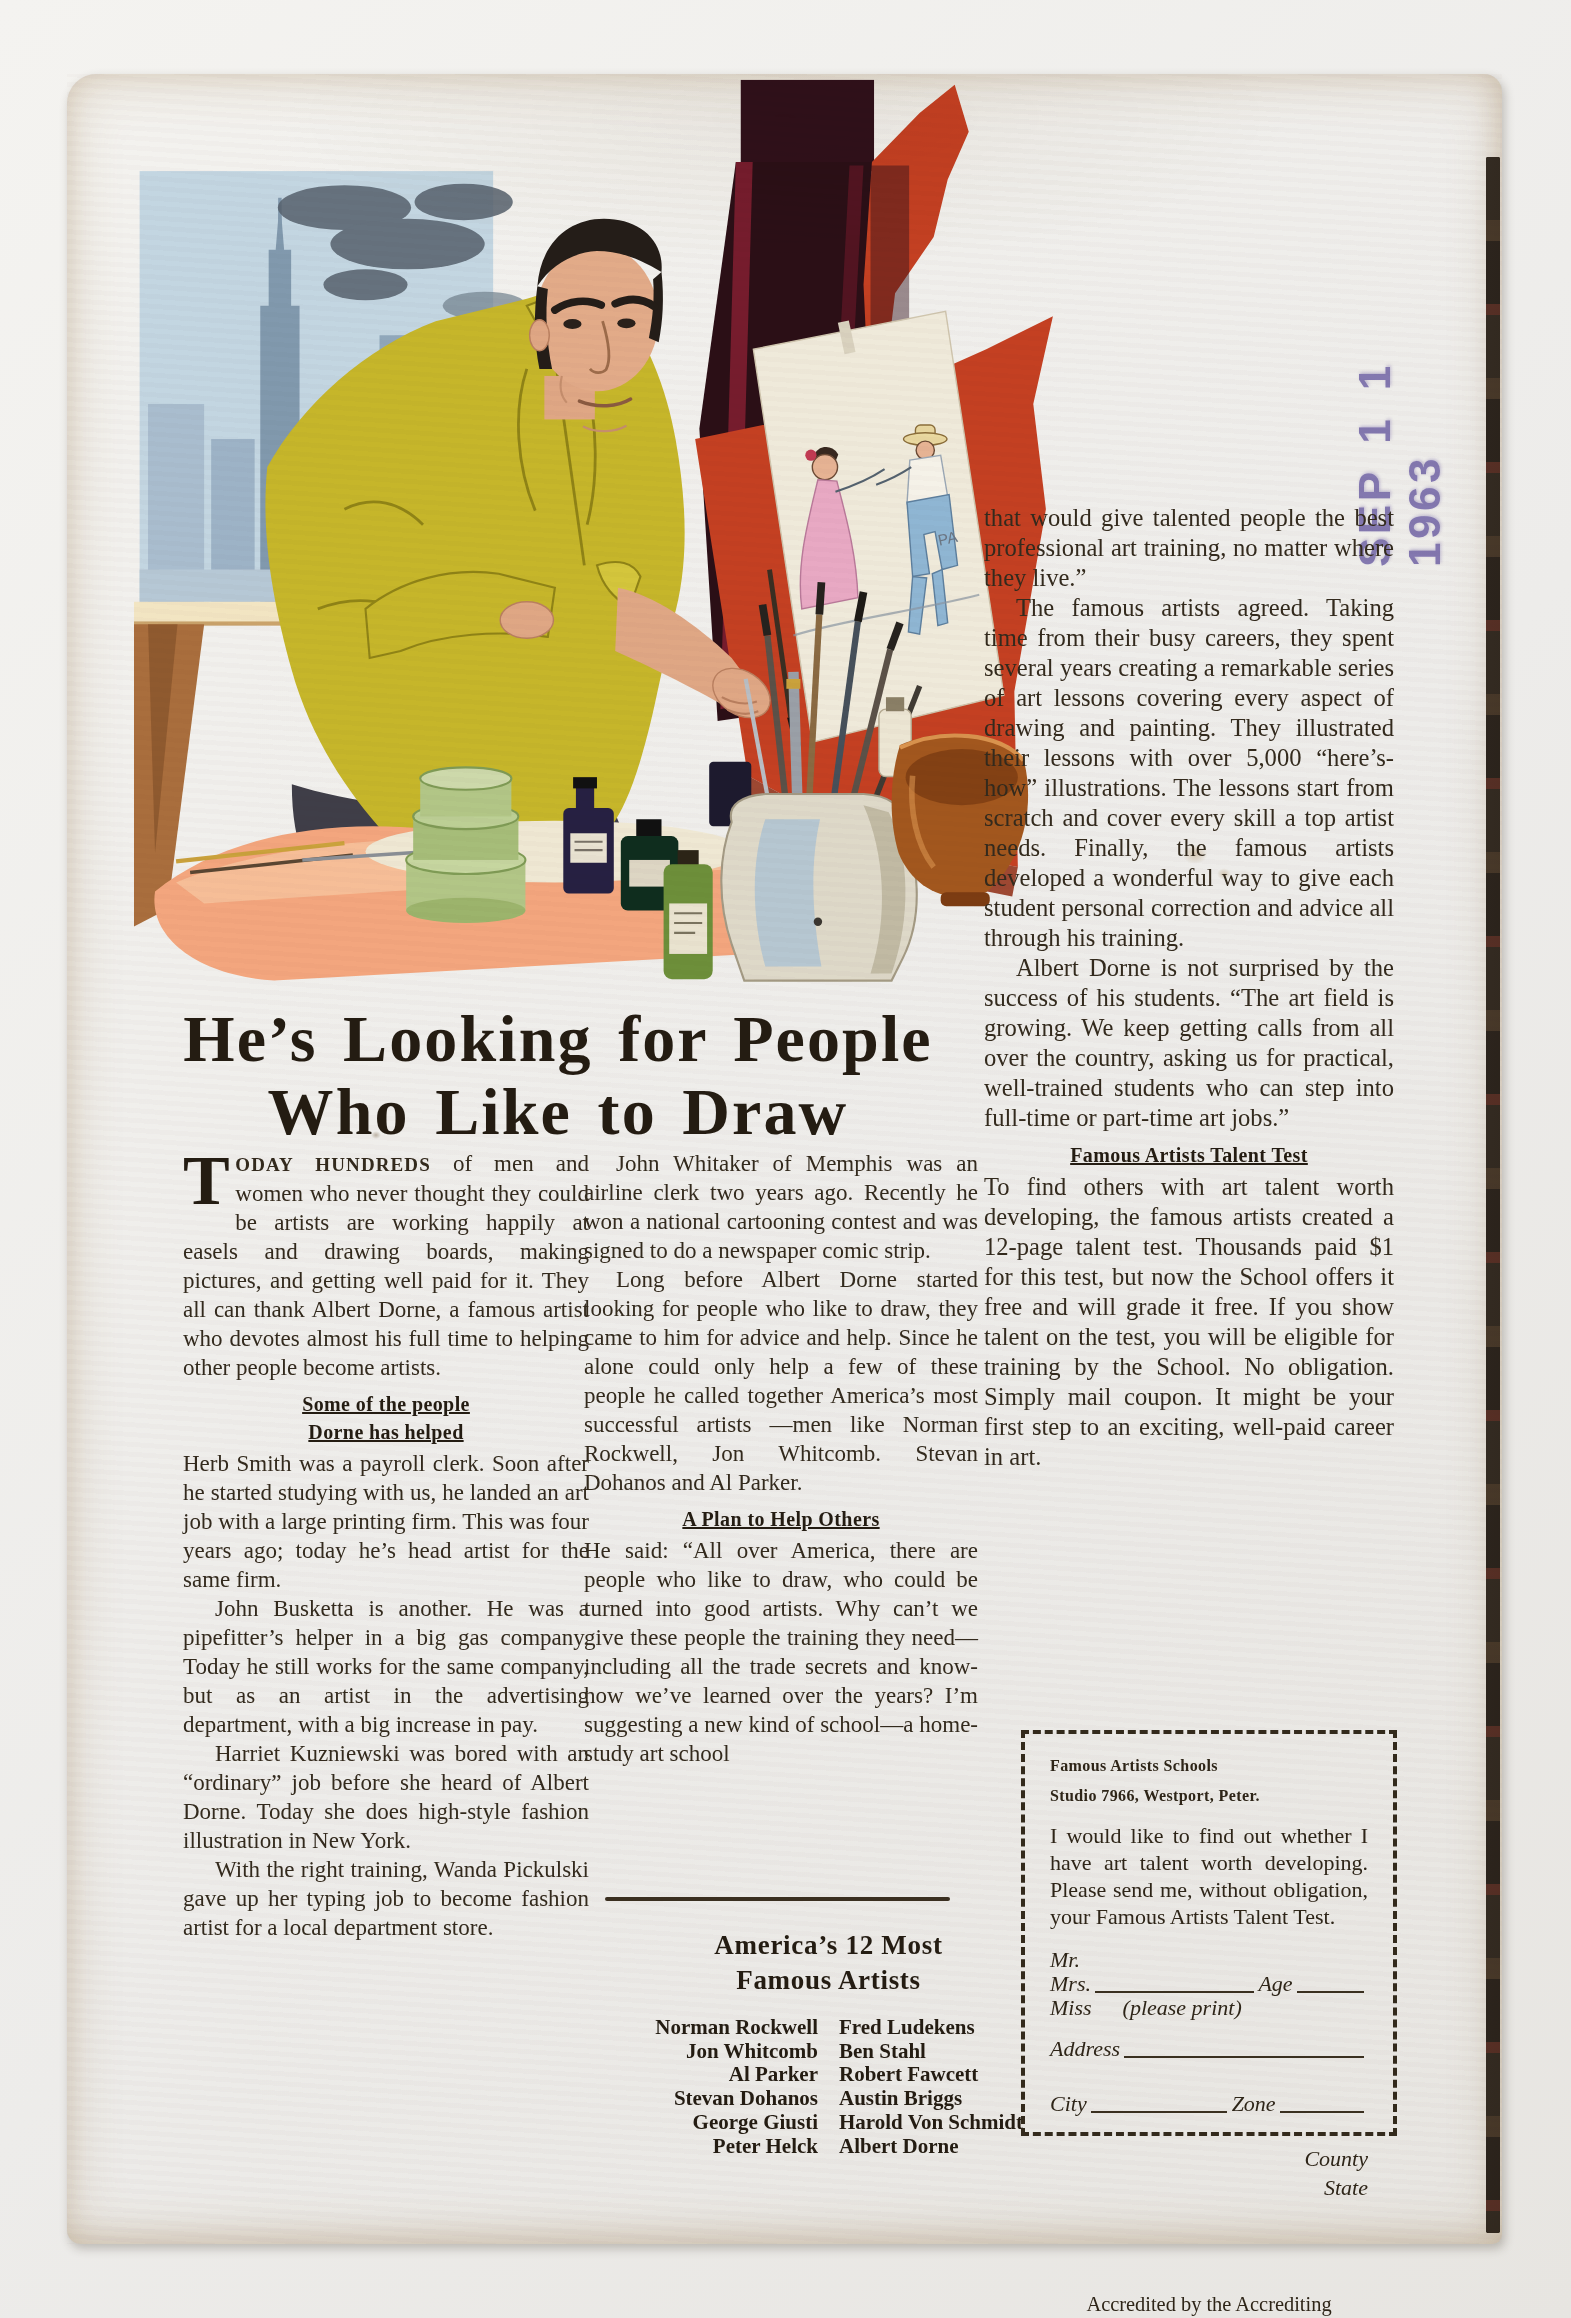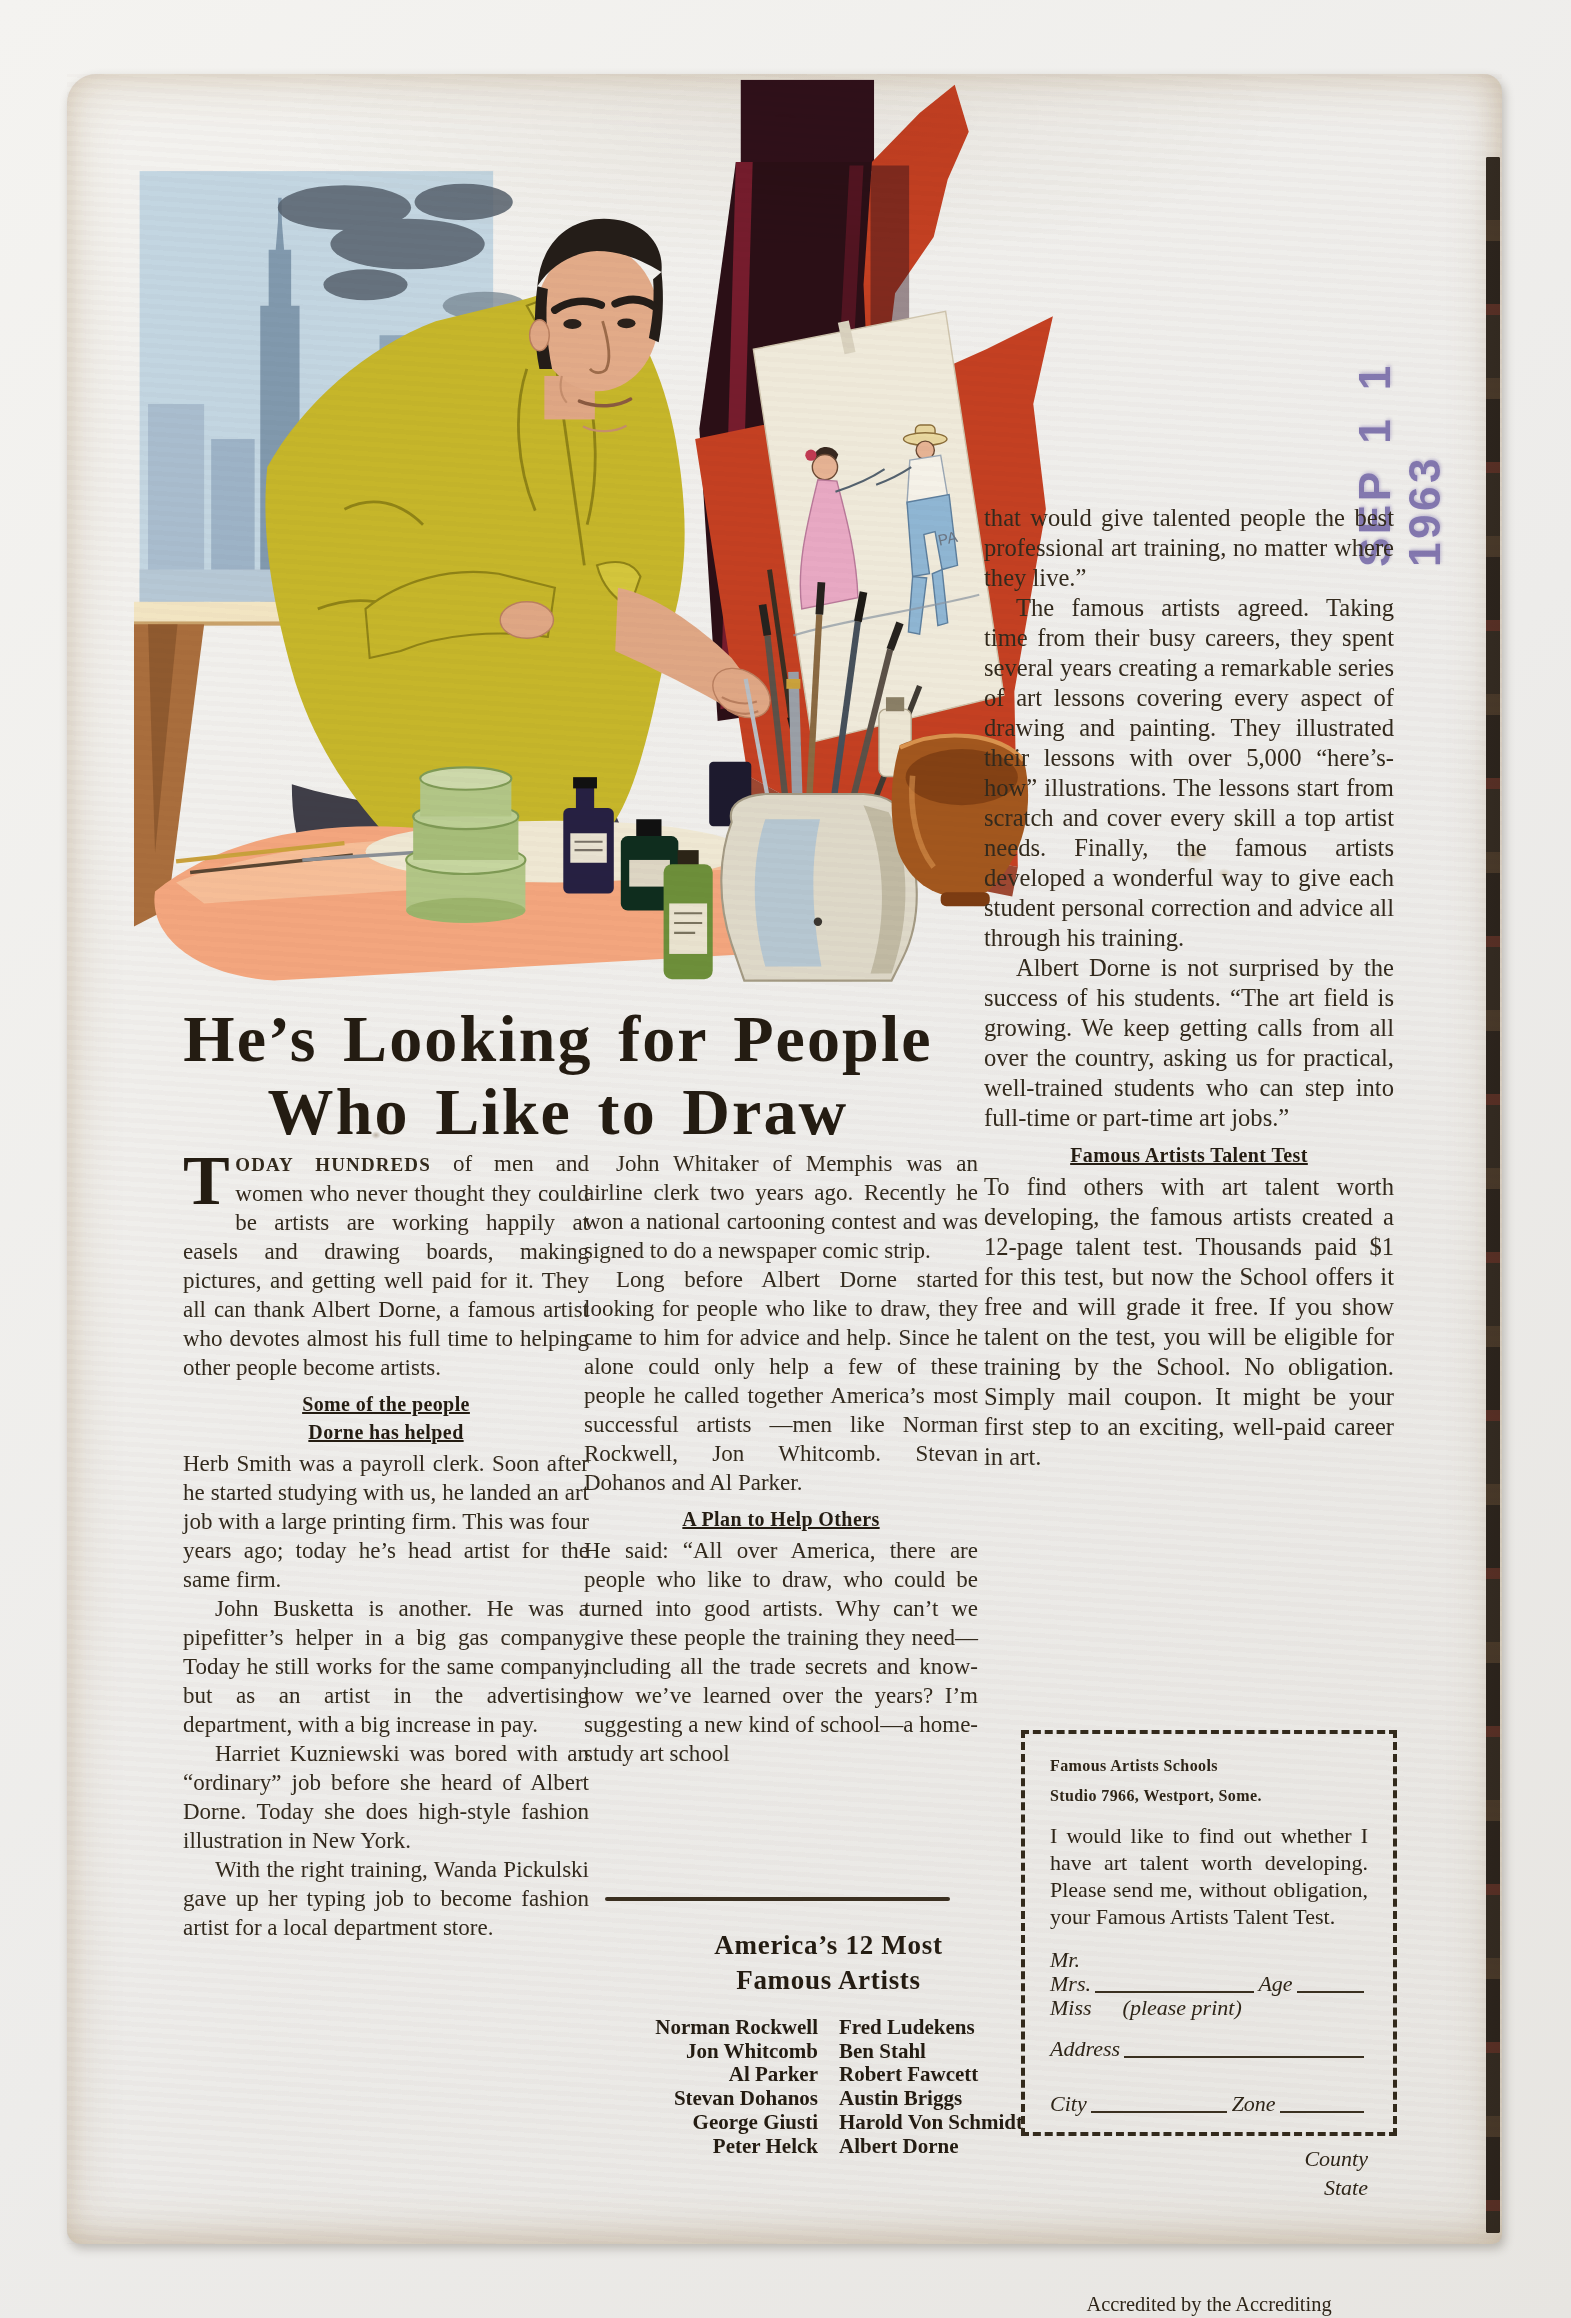--- a/index.html
+++ b/index.html
@@ -307,21 +307,21 @@
     <div id="col-right" class="col">
       <p>that would give talented people the best professional art training, no matter where they live.”</p>
       <p class="ind">The famous artists agreed. Taking time from their busy careers, they spent several years creating a remarkable series of art lessons covering every aspect of drawing and painting. They illustrated their lessons with over 5,000 “here’s-how” illustrations. The lessons start from scratch and cover every skill a top artist needs. Finally, the famous artists developed a wonderful way to give each student personal correction and advice all through his training.</p>
       <p class="ind">Albert Dorne is not surprised by the success of his students. “The art field is growing. We keep getting calls from all over the country, asking us for practical, well-trained students who can step into full-time or part-time art jobs.”</p>
       <h3>Famous Artists Talent Test</h3>
       <p>To find others with art talent worth developing, the famous artists created a 12-page talent test. Thousands paid $1 for this test, but now the School offers it free and will grade it free. If you show talent on the test, you will be eligible for training by the School. No obligation. Simply mail coupon. It might be your first step to an exciting, well-paid career in art.</p>
     </div>
 
     <div id="coupon">
       <div class="cname">Famous Artists Schools</div>
-      <div class="cname">Studio 7966, Westport, Some.</div>
+      <div class="cname">Studio 7966, Westport, Peter.</div>
       <div class="cbody">I would like to find out whether I have art talent worth developing. Please send me, without obligation, your Famous Artists Talent Test.</div>
       <div class="frow" style="margin-top:18px;">
         <span class="flabel">Mr.</span>
       </div>
       <div class="frow">
         <span class="flabel">Mrs.</span>
         <span class="fline"></span>
         <span class="flabel">Age</span>
         <span class="fline short"></span>
       </div>

